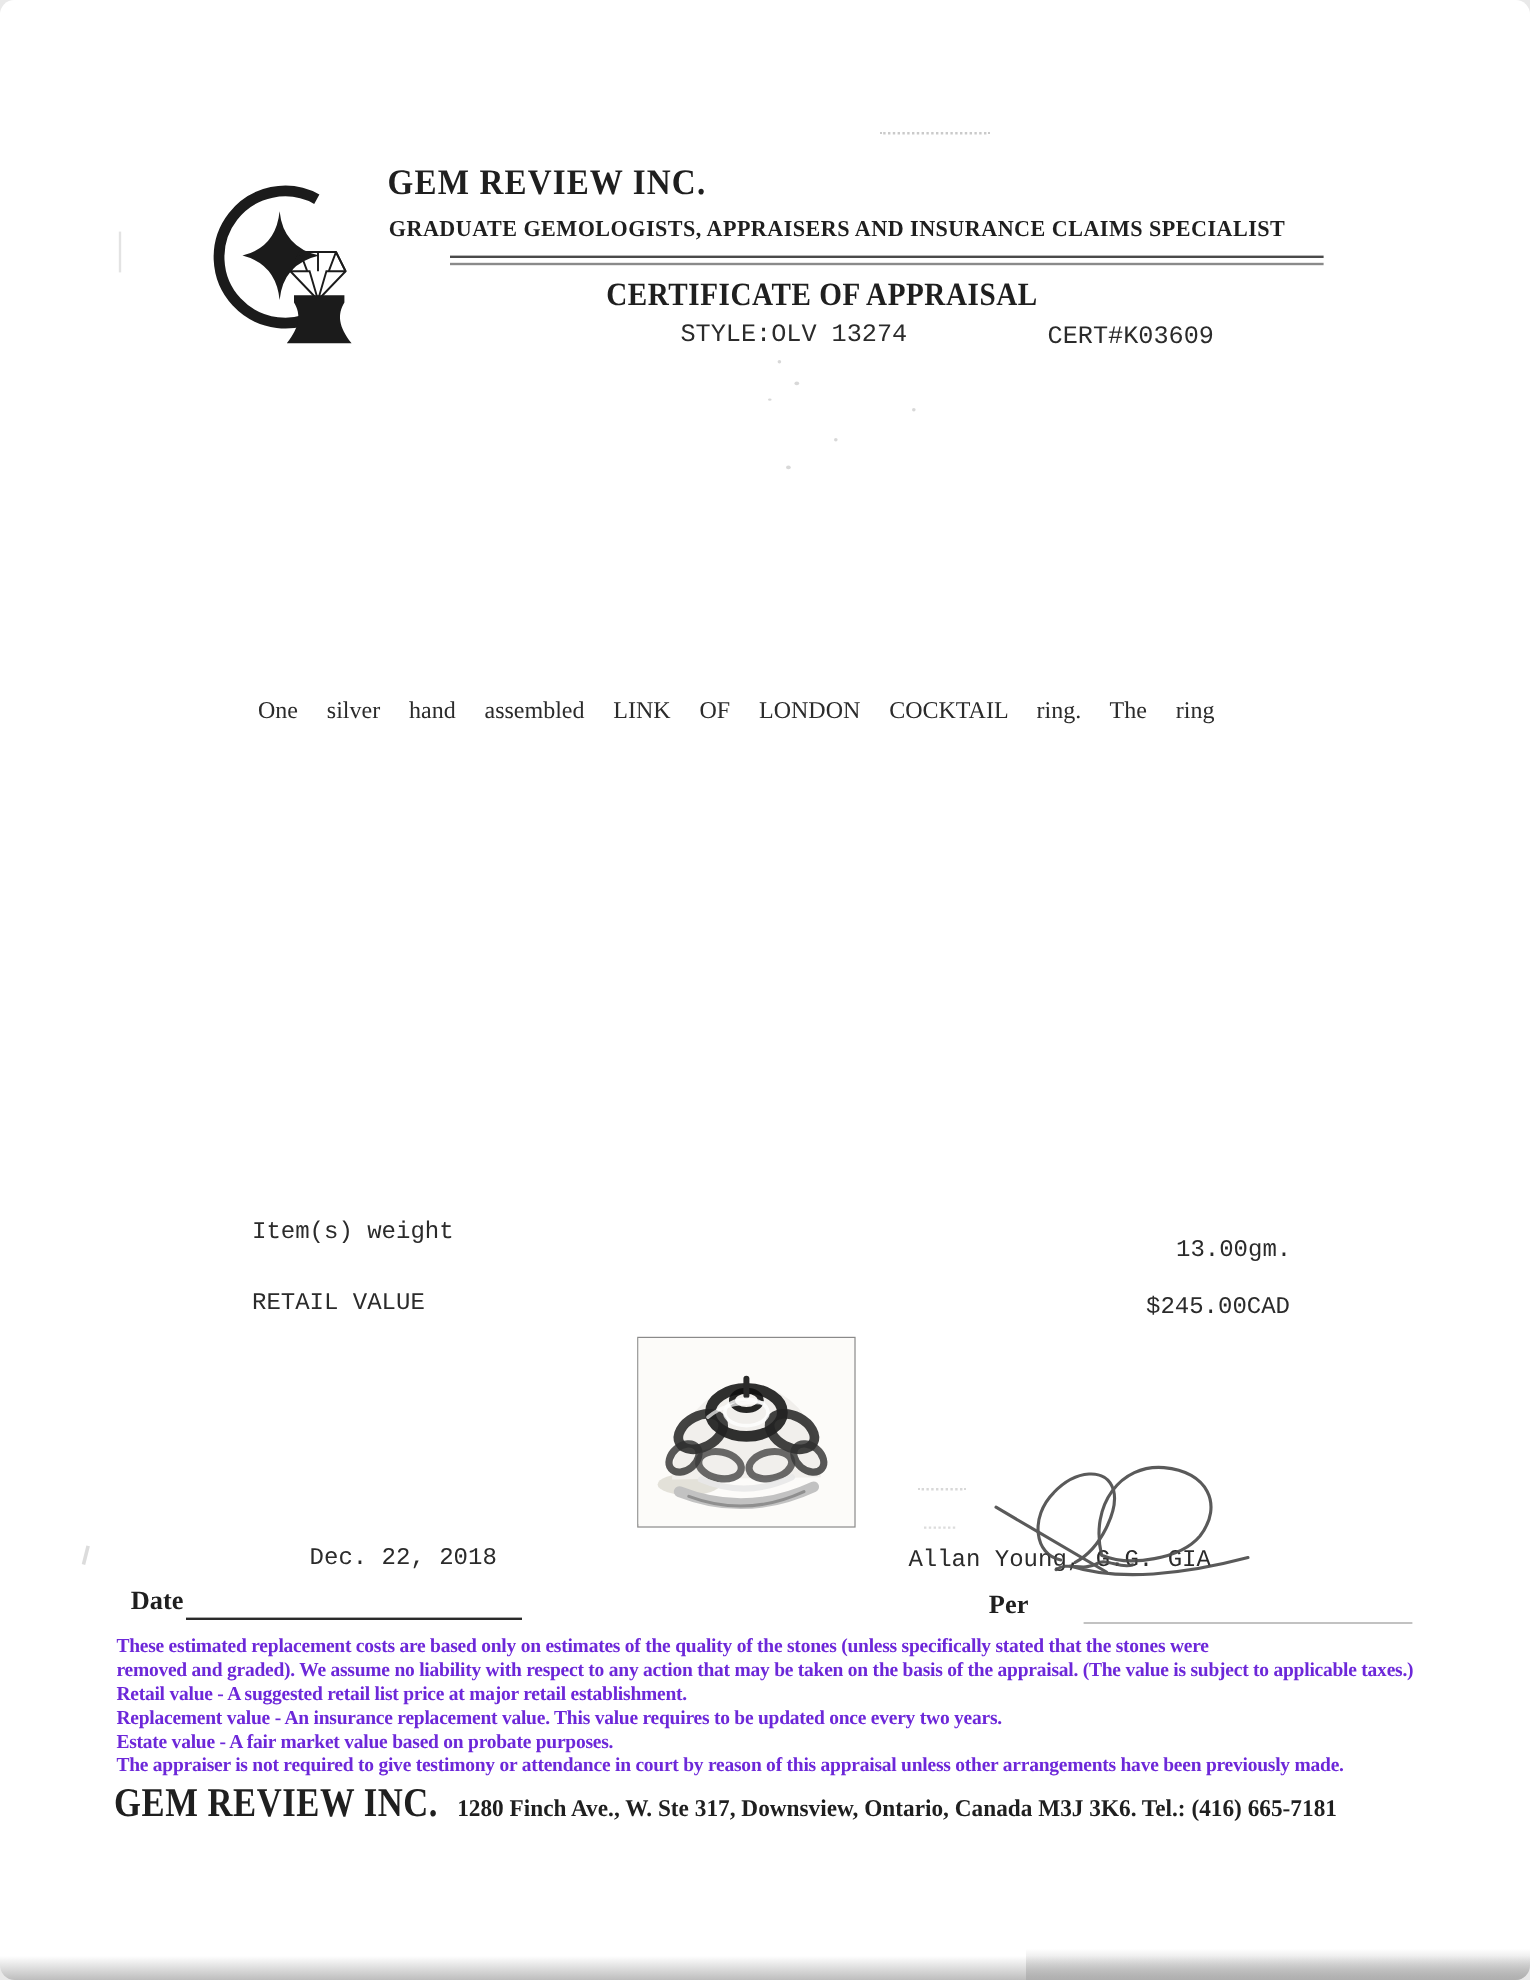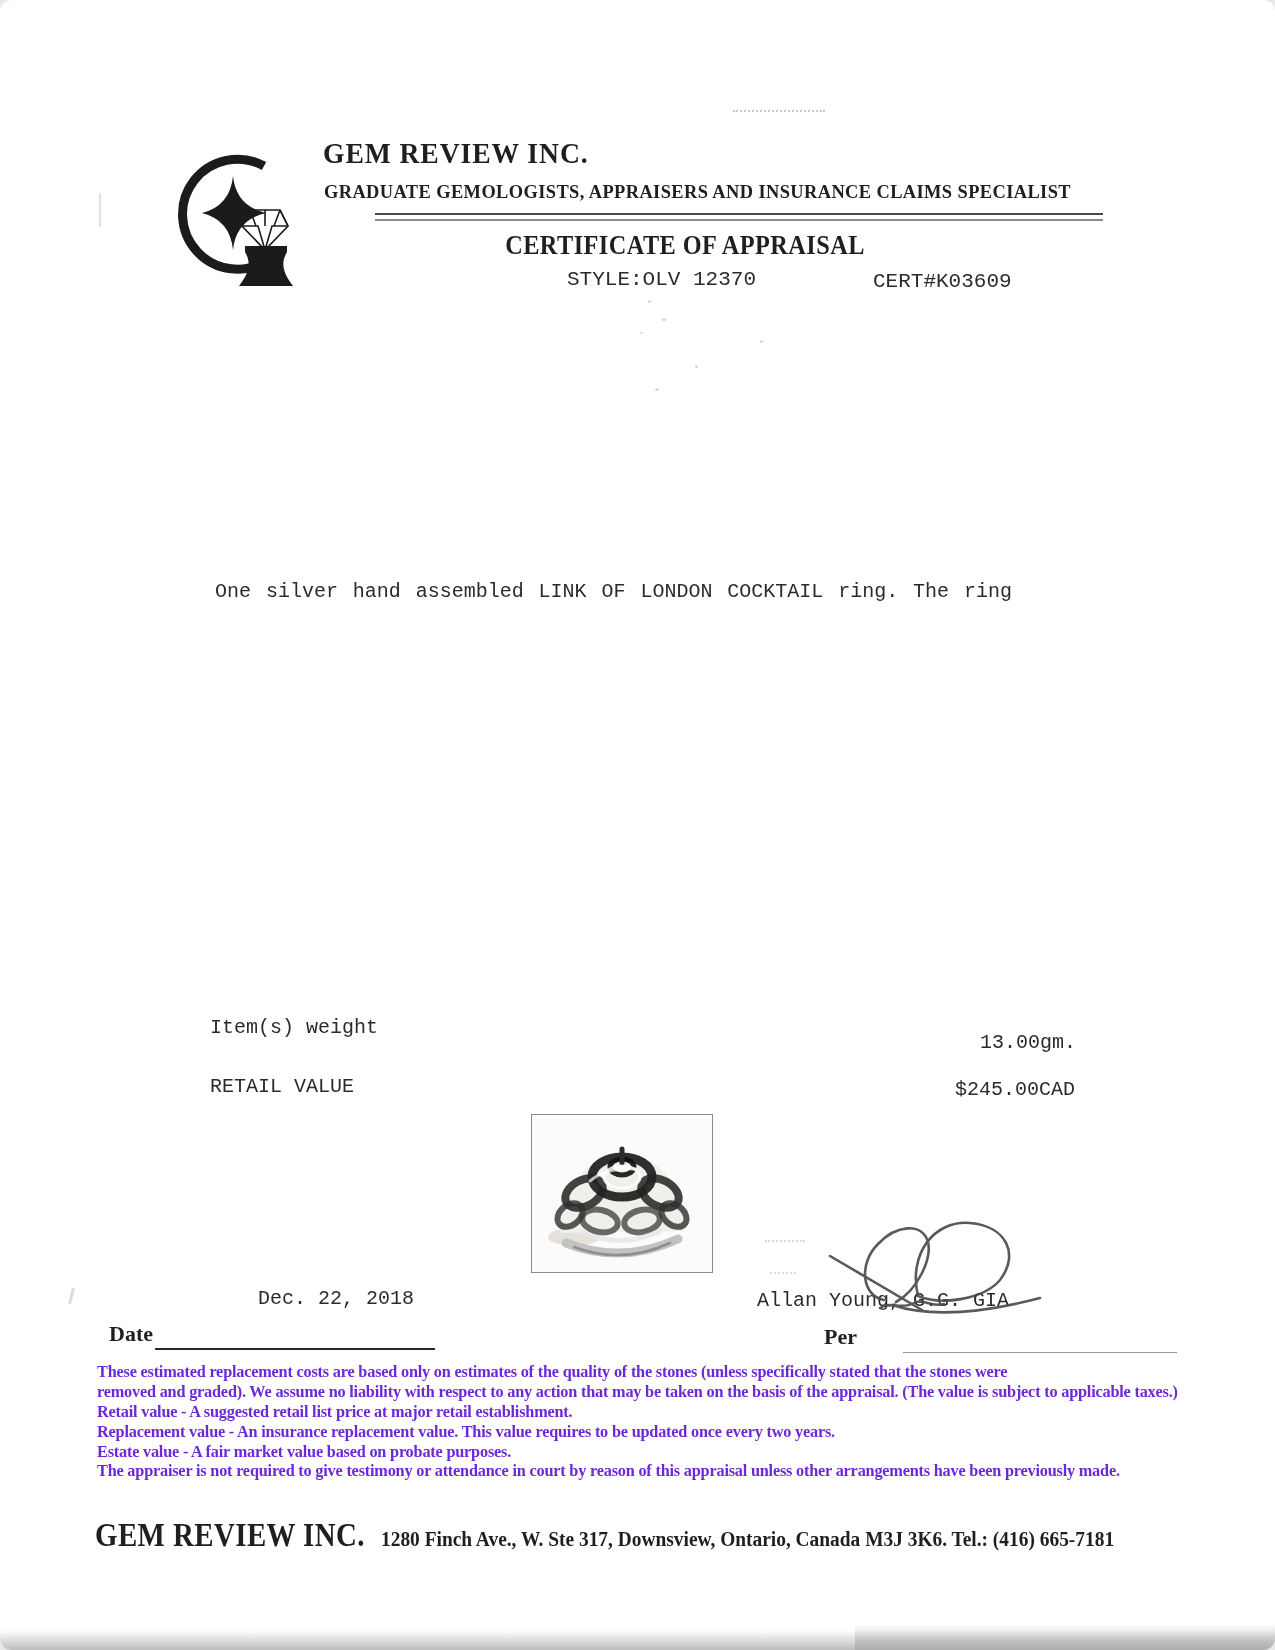--- a/index.html
+++ b/index.html
@@ -13,21 +13,21 @@
   #tagline{left:324px;top:181px;font-size:19px;font-weight:bold;letter-spacing:.4px;
       transform:scaleX(.97);transform-origin:left top;white-space:nowrap;}
   #double-rule{left:375px;top:213px;width:728px;height:4px;
       border-top:2px solid #4a4a4a;border-bottom:2px solid #8a8a8a;}
   #cert-title{left:455px;top:230px;width:460px;text-align:center;font-size:27px;font-weight:bold;
       letter-spacing:.5px;transform:scaleX(.9);white-space:nowrap;}
   .typew{font-family:"Liberation Mono", monospace;color:#2b2b2b;}
   #style-no{left:567px;top:268px;font-size:21px;white-space:nowrap;}
   #cert-no{left:873px;top:270px;font-size:21px;white-space:nowrap;}
   
-  #descr{left:215px;top:581px;width:797px;font-size:20px;line-height:22.5px;}
+  #descr{left:215px;top:581px;width:797px;font-size:20px;line-height:22.5px;font-family:Liberation Serif, serif;}
   #descr .jline{text-align:justify;text-align-last:justify;}
   
   #weight-label{left:210px;top:1016px;font-size:20px;}
   #weight-value{left:980px;top:1031px;font-size:20px;}
   #retail-label{left:210px;top:1063px;font-size:20px;margin-top:12px;}
   #retail-value{left:955px;top:1078px;font-size:20px;}
   
   #photo-box{left:531px;top:1114px;width:180px;height:157px;border:1px solid #8a8a8a;
       background:#fcfbf9;}
   
@@ -36,21 +36,21 @@
   #signature{left:822px;top:1208px;width:230px;height:110px;}
   #date-label{left:97px;top:1321px;font-size:22px;font-weight:bold;margin-left:12px;}
   #date-line{left:155px;top:1348px;width:280px;border-top:2.5px solid #2a2a2a;}
   #per-label{left:824px;top:1324px;font-size:22px;font-weight:bold;}
   #per-line{left:903px;top:1352px;width:274px;border-top:1.5px solid #9a9a9a;}
   
   #disclaimer{left:97px;top:1362px;width:1140px;font-size:16.5px;font-weight:bold;
       color:#6d28d9;letter-spacing:-.2px;}
   #disclaimer .dline{white-space:nowrap;height:19.9px;transform:scaleX(.985);transform-origin:left top;}
   
-  #footer{left:95px;top:1484px;white-space:nowrap;margin-top:32px;}
+  #footer{left:95px;top:1484px;white-space:nowrap;}
   #footer-company{display:inline-block;font-size:34px;font-weight:bold;letter-spacing:.5px;
       transform:scaleX(.85);transform-origin:left bottom;vertical-align:baseline;}
   #footer-address{display:inline-block;font-size:20px;font-weight:bold;margin-left:-36px;
       transform:scaleX(.97);transform-origin:left bottom;vertical-align:baseline;}
   
   #smudge-top{left:733px;top:110px;width:92px;height:6px;border-top:2px dotted #b9b9b9;opacity:.75;}
   .speck{background:#c7c7c7;border-radius:50%;opacity:.7;}
   #smudge-sig-1{left:765px;top:1240px;width:40px;height:5px;border-top:2px dotted #cfcfcf;opacity:.8;}
   #smudge-sig-2{left:770px;top:1272px;width:26px;height:5px;border-top:2px dotted #d4d4d4;opacity:.8;}
   #edge-mark-left{left:70px;top:1288px;width:3px;height:16px;background:#dcdcdc;transform:rotate(14deg);}
@@ -73,21 +73,21 @@
       <path d="M90 70 L82 86 M120 70 L128 86 M82 86 L98 86 L105 110 M128 86 L112 86 L105 110 M90 70 L96 86 M120 70 L114 86 M105 70 L105 86"></path>
     </g>
     <path d="M85 106 L127 106 L127 112 C121 122 122 132 133 146 L79 146 C90 132 91 122 85 112 Z" fill="#1b1b1b"></path>
   </svg>
 
   <div id="company-name" class="abs">GEM REVIEW INC.</div>
   <div id="tagline" class="abs">GRADUATE GEMOLOGISTS, APPRAISERS AND INSURANCE CLAIMS SPECIALIST</div>
   <div id="double-rule" class="abs"></div>
 
   <div id="cert-title" class="abs">CERTIFICATE OF APPRAISAL</div>
-  <div id="style-no" class="abs typew">STYLE:OLV 12370</div>
+  <div id="style-no" class="abs typew">STYLE:OLV 13274</div>
   <div id="cert-no" class="abs typew">CERT#K03609</div>
 
   <div id="descr" class="abs typew">
     <div class="jline">One silver hand assembled LINK OF LONDON COCKTAIL ring.  The ring</div>
   </div>
 
   <div id="weight-label" class="abs typew">Item(s) weight</div>
   <div id="weight-value" class="abs typew">13.00gm.</div>
   <div id="retail-label" class="abs typew">RETAIL VALUE</div>
   <div id="retail-value" class="abs typew">$245.00CAD</div>

